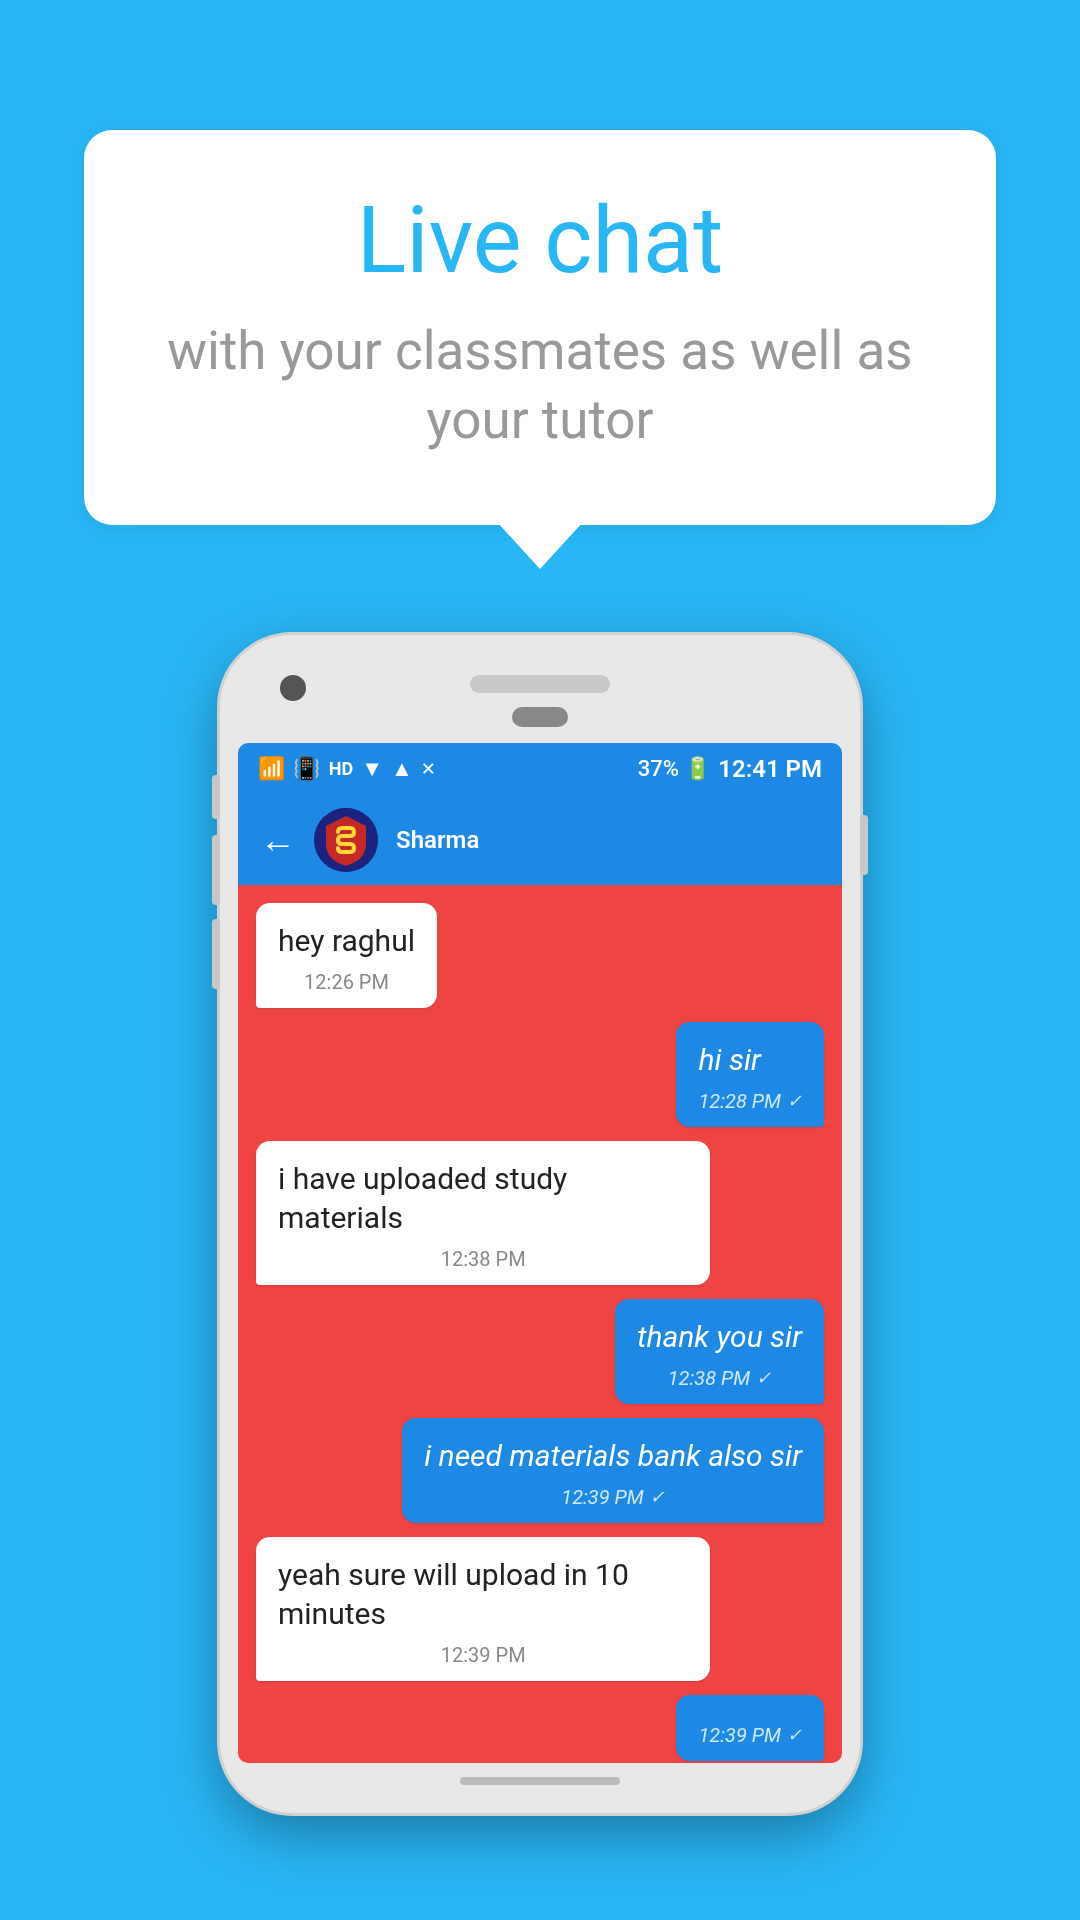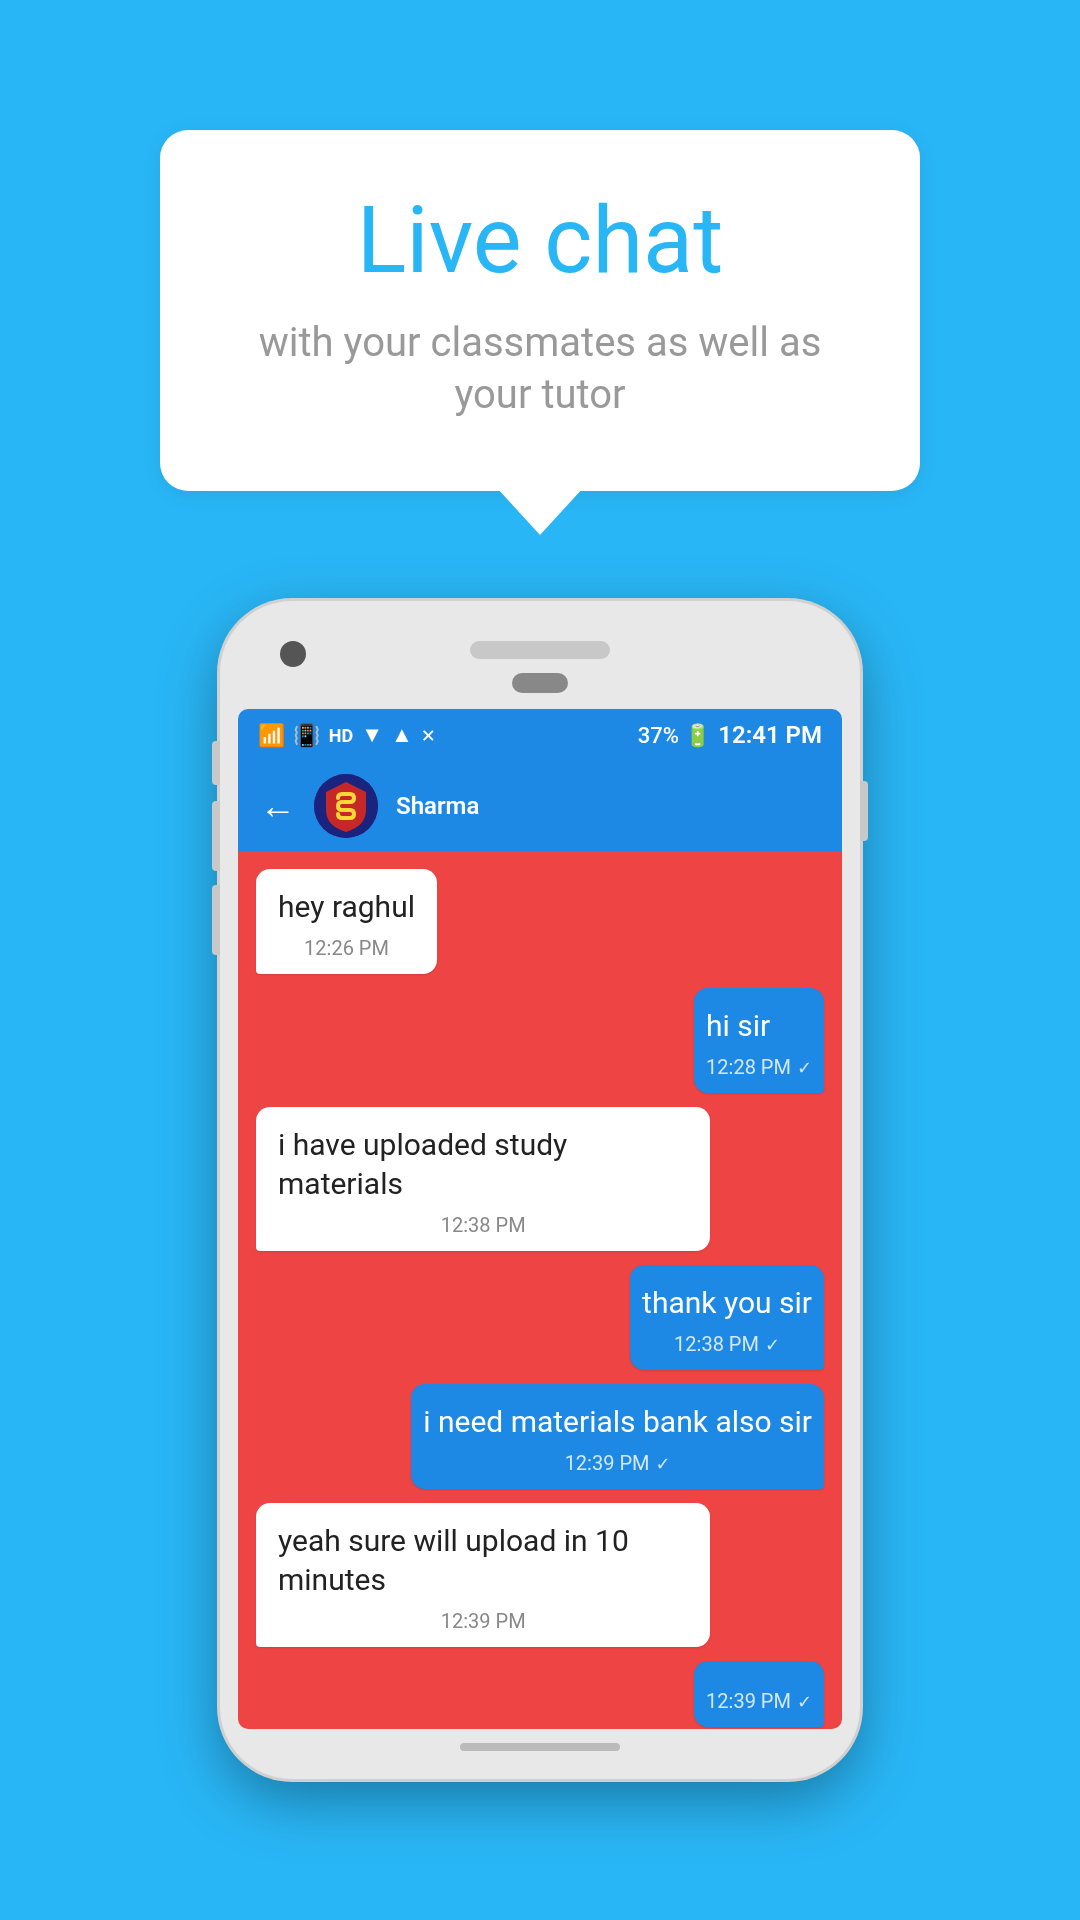--- a/index.html
+++ b/index.html
@@ -13,21 +13,21 @@
       display: flex;
       flex-direction: column;
       align-items: center;
     }
 
     
     .speech-bubble {
       background: #ffffff;
       border-radius: 28px;
       padding: 60px 80px 70px;
-      width: 760px;
+      width: 912px;
       margin-top: 130px;
       position: relative;
       text-align: center;
       box-shadow: 0 4px 20px rgba(0,0,0,0.08);
     }
 
     .speech-bubble::after {
       content: '';
       position: absolute;
       bottom: -44px;
@@ -42,21 +42,21 @@
 
     .bubble-title {
       font-size: 92px;
       font-weight: 400;
       color: #29b6f6;
       line-height: 1.1;
       margin-bottom: 26px;
     }
 
     .bubble-subtitle {
-      font-size: 40px;
+      font-size: 53px;
       color: #999999;
       font-weight: 400;
       line-height: 1.3;
       text-align: center;
     }
 
     
     .phone-wrapper {
       margin-top: 110px;
       position: relative;
@@ -208,25 +208,26 @@
       border-radius: 14px 14px 14px 4px;
       padding: 18px 22px 14px;
       max-width: 80%;
       align-self: flex-start;
       box-shadow: 0 1px 2px rgba(0,0,0,0.12);
     }
 
     .msg-sent {
       background: #1e88e5;
       border-radius: 14px 14px 4px 14px;
-      padding: 18px 12px 14px;
+      padding: 18px 22px 14px;
       max-width: 80%;
       align-self: flex-end;
       color: white;
       box-shadow: 0 1px 2px rgba(0,0,0,0.12);
+      font-style: italic;
     }
 
     .msg-text {
       font-size: 30px;
       line-height: 1.3;
       color: #222;
     }
 
     .msg-sent .msg-text {
       color: white;

